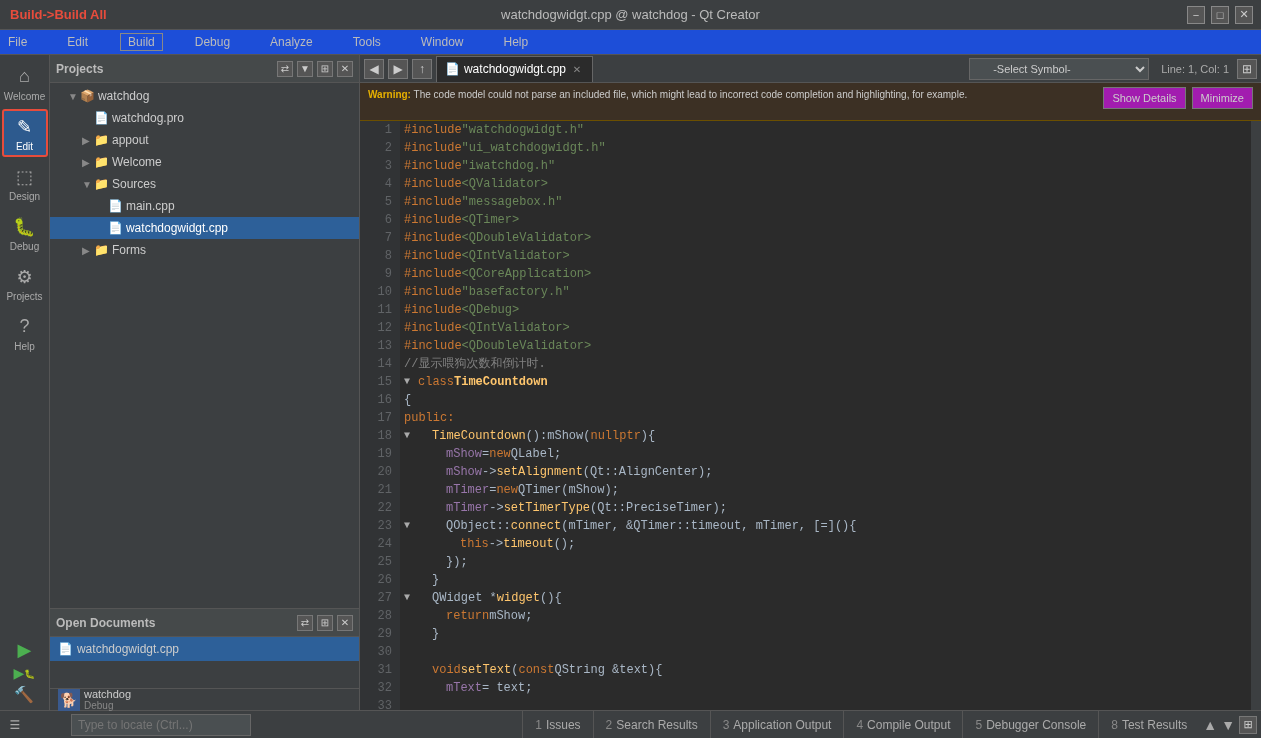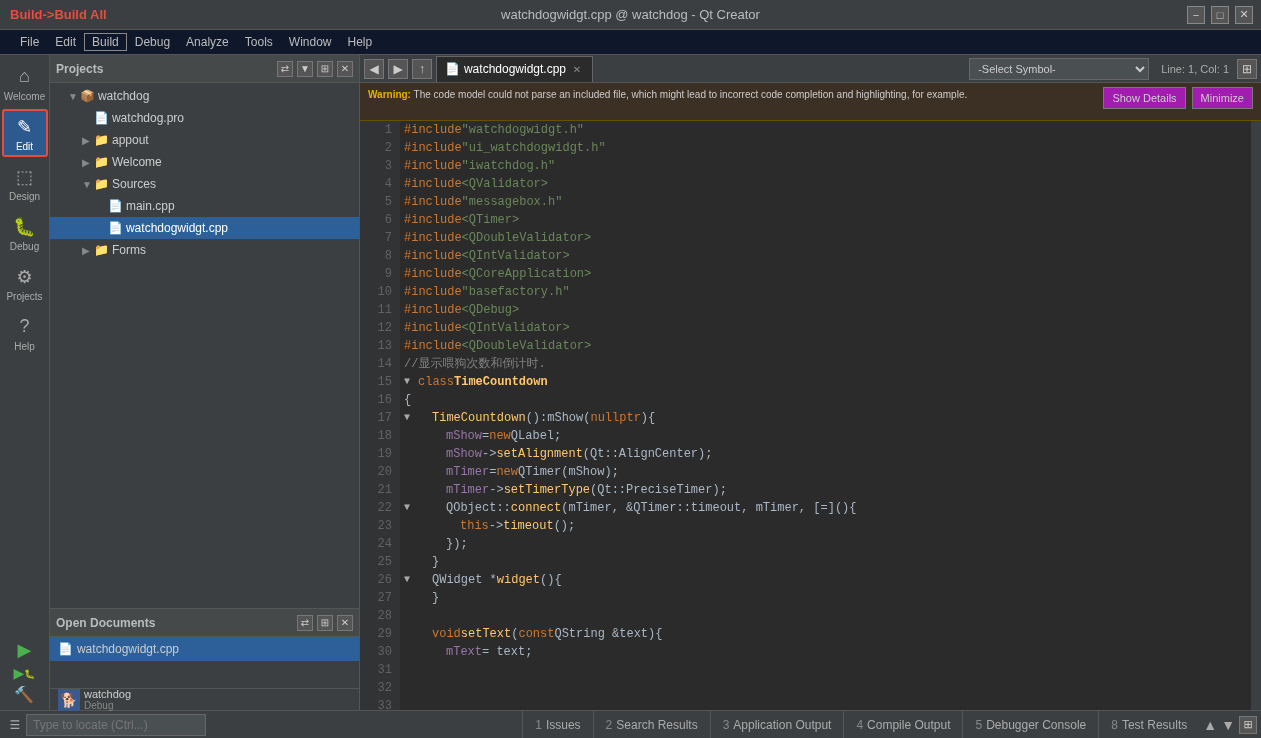--- a/index.html
+++ b/index.html
@@ -11,26 +11,27 @@
       height: 30px;
       display: flex;
       align-items: center;
       justify-content: center;
       position: relative;
       border-bottom: 1px solid #555;
     }
 
     
     #menubar {
-      background: #0f172a;
+      background: #1d4ed8;
       height: 25px;
       display: flex;
       align-items: center;
       border-bottom: 1px solid #555;
-      padding: 0 12px;
+      padding: 0 0;
+      gap: 24px;
     }
     .menu-item {
       padding: 2px 8px;
       color: #bbb;
       cursor: pointer;
       font-size: 12px;
     }
     .menu-build {
       border: 1px solid #888;
       padding: 1px 7px;
@@ -207,21 +208,21 @@
       cursor: pointer;
       width: 14px; height: 14px;
       display: flex; align-items: center; justify-content: center;
     }
     .symbol-select {
       margin-left: auto;
       background: #4a4f51;
       border: 1px solid #666;
       color: #ccc;
       font-size: 11px;
-      padding: 1px 4px;
+      padding: 1px 19px;
       height: 22px;
       width: 180px;
       cursor: pointer;
     }
     .line-info {
       color: #aaa;
       font-size: 11px;
       margin-left: 8px;
       white-space: nowrap;
     }
@@ -340,20 +341,21 @@
       color: #aaa;
     }
     .search-box {
       flex: 0 0 180px;
       height: 22px;
       background: #4a4f51;
       border: 1px solid #666;
       color: #ccc;
       font-size: 12px;
       padding: 0 6px;
+      margin-left: 45px;
     }
     .status-tabs {
       display: flex;
       margin-left: auto;
       height: 28px;
     }
     .status-tab {
       padding: 0 12px;
       display: flex;
       align-items: center;
@@ -688,20 +690,23 @@
         </div>
         <div class="code-line">
           <span class="fold-marker">▼</span>
             <span class="kw">class</span> 
             <span class="cls">TimeCountdown</span>
         </div>
         <div class="code-line">
           <span class="plain">{</span>
         </div>
         <div class="code-line">
+          <span class="kw">public:</span>
+        </div>
+        <div class="code-line">
           <span class="fold-marker">▼</span>
             <span class="indent1"></span>
             <span class="fn">TimeCountdown</span>
             <span class="plain">():mShow(</span>
             <span class="kw">nullptr</span>
             <span class="plain">){</span>
         </div>
         <div class="code-line">
           <span class="indent3"></span>
             <span class="var">mShow</span> 
@@ -755,20 +760,25 @@
             <span class="plain">}</span>
         </div>
         <div class="code-line">
           <span class="fold-marker">▼</span>
             <span class="indent1"></span>
             <span class="plain">QWidget *</span>
             <span class="fn">widget</span>
             <span class="plain">(){</span>
         </div>
         <div class="code-line">
+          <span class="indent3"></span>
+            <span class="kw">return</span> 
+            <span class="plain">mShow;</span>
+        </div>
+        <div class="code-line">
           <span class="indent2"></span>
             <span class="plain">}</span>
         </div>
         <div class="code-line">&nbsp;</div>
         <div class="code-line">
           <span class="indent2"></span>
             <span class="kw">void</span> 
             <span class="fn">setText</span>
             <span class="plain">(</span>
             <span class="kw">const</span> 

